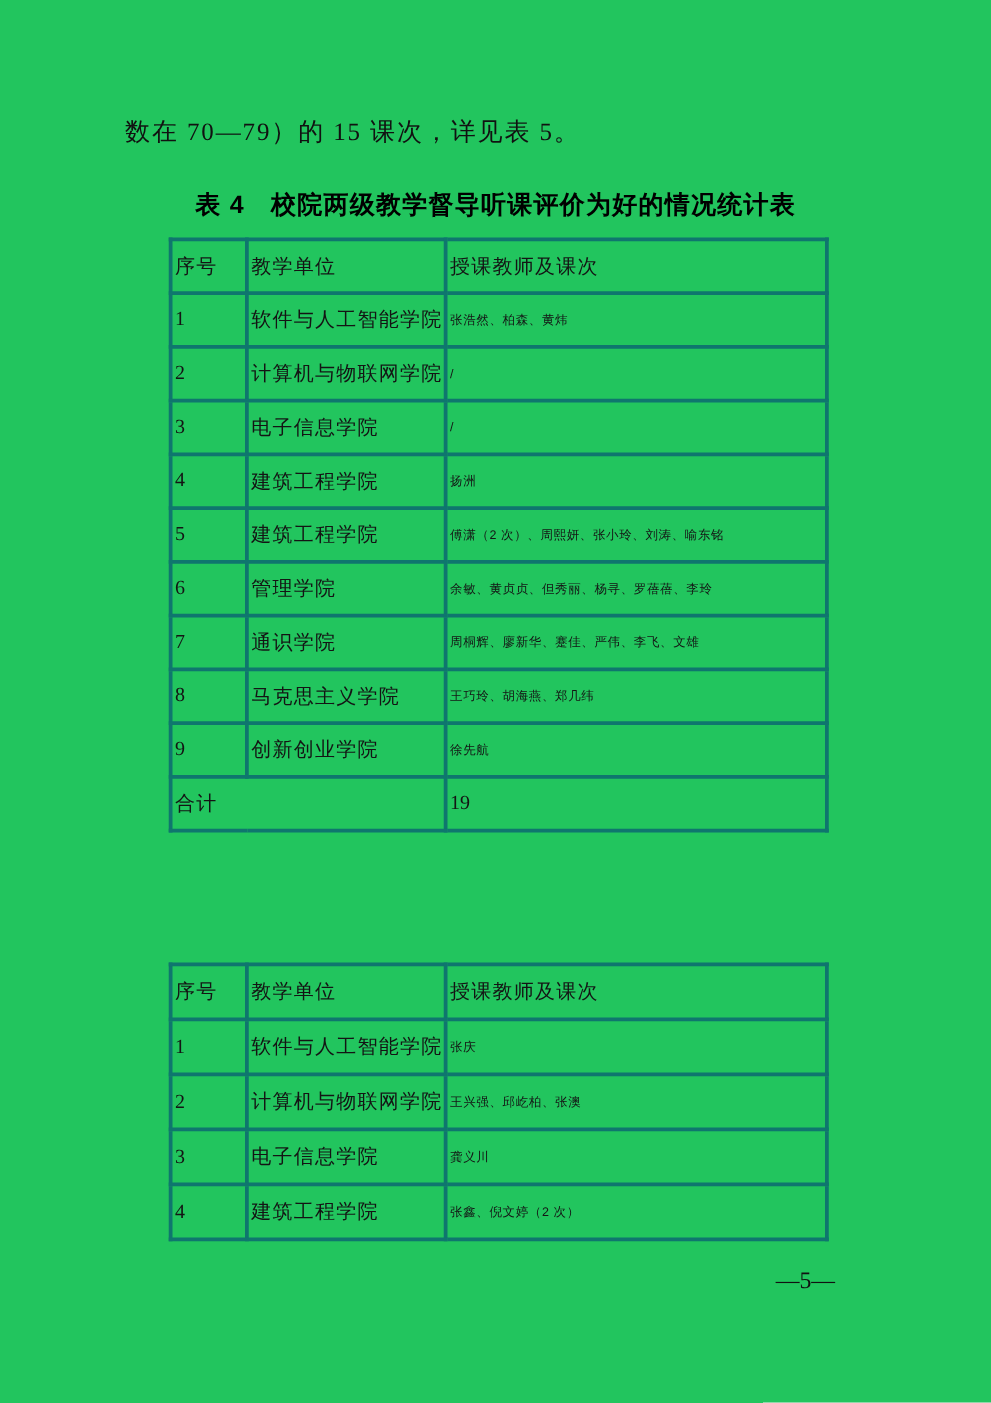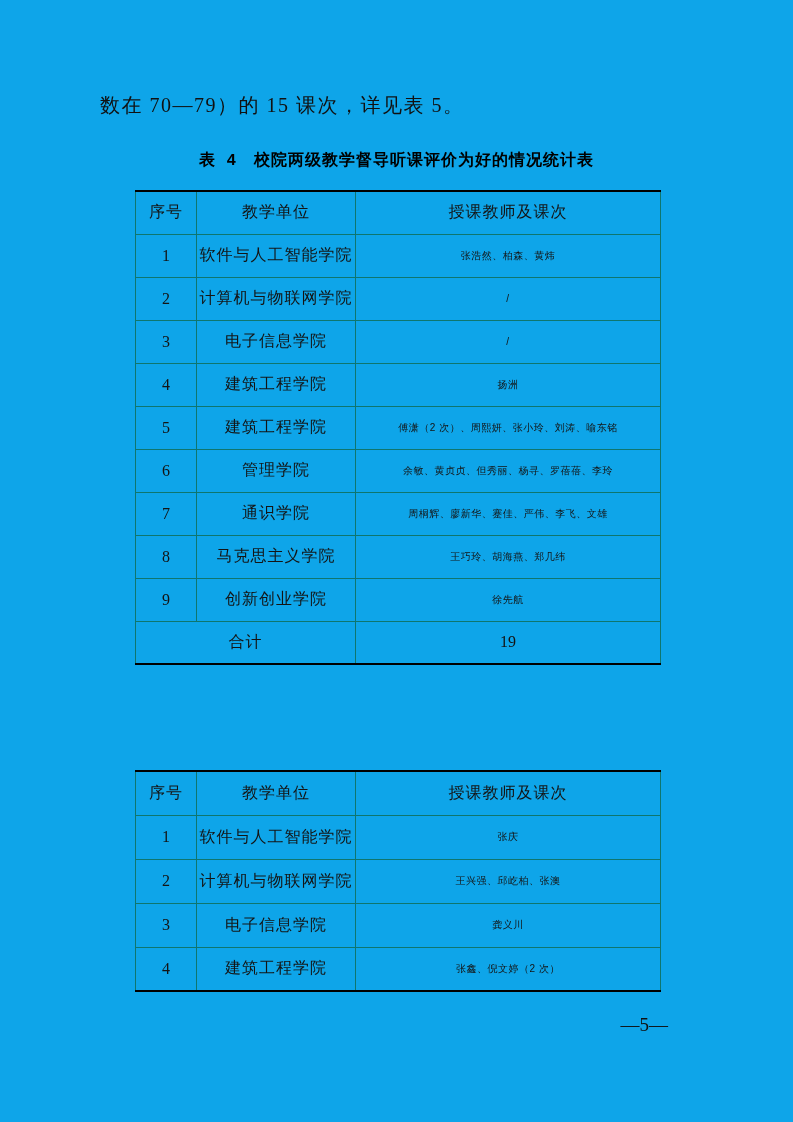--- a/index.html
+++ b/index.html
@@ -2,43 +2,43 @@
 <html><head>
 <meta charset="utf-8">
 <style>
   * { margin: 0; padding: 0; box-sizing: border-box; }
   html, body { background: #e8e8e8; }
   .page {
     position: relative;
     width: 793px;
     height: 1122px;
     margin: 0 auto;
-    background: #0ea5e9;
+    background: #22c55e;
     color: #1a1a1a;
     font-family: "Liberation Sans", "DejaVu Sans", sans-serif;
     overflow: hidden;
   }
   .intro {
     position: absolute;
     left: 100px;
     top: 92px;
     font-family: "Liberation Serif", "DejaVu Serif", serif;
     font-size: 20px;
     letter-spacing: 1.5px;
     color: #111;
     white-space: nowrap;
   }
   .tbl-title {
     position: absolute;
     left: 0;
     width: 100%;
     text-align: center;
-    font-family: Liberation Mono, monospace;
+    font-family: Liberation Sans, sans-serif;
     font-weight: bold;
-    font-size: 16px;
+    font-size: 20px;
     letter-spacing: 1px;
     color: #000;
     white-space: nowrap;
   }
   .title4 { top: 150px; }
   .title5 { top: 736px; }
   table.stat {
     position: absolute;
     left: 135px;
     width: 525px;
@@ -48,22 +48,22 @@
     border-bottom: 2px solid #000;
     border-left: 1px solid #2a2a2a;
     border-right: 1px solid #2a2a2a;
   }
   .tbl4 { top: 190px; }
   .tbl5 { top: 770px; }
   table.stat col.c-index { width: 61px; }
   table.stat col.c-unit { width: 159px; }
   table.stat col.c-teachers { width: 305px; }
   table.stat td, table.stat th {
-    border: 1px solid #0f766e;
-    text-align: center;
+    border: 3px solid #0f766e;
+    text-align: left;
     vertical-align: middle;
     font-weight: normal;
     white-space: nowrap;
     overflow: hidden;
     padding: 0 2px;
   }
   .tbl4 tr { height: 43px; }
   .tbl5 tr { height: 44px; }
   .cell-cn {
     font-size: 16px;

